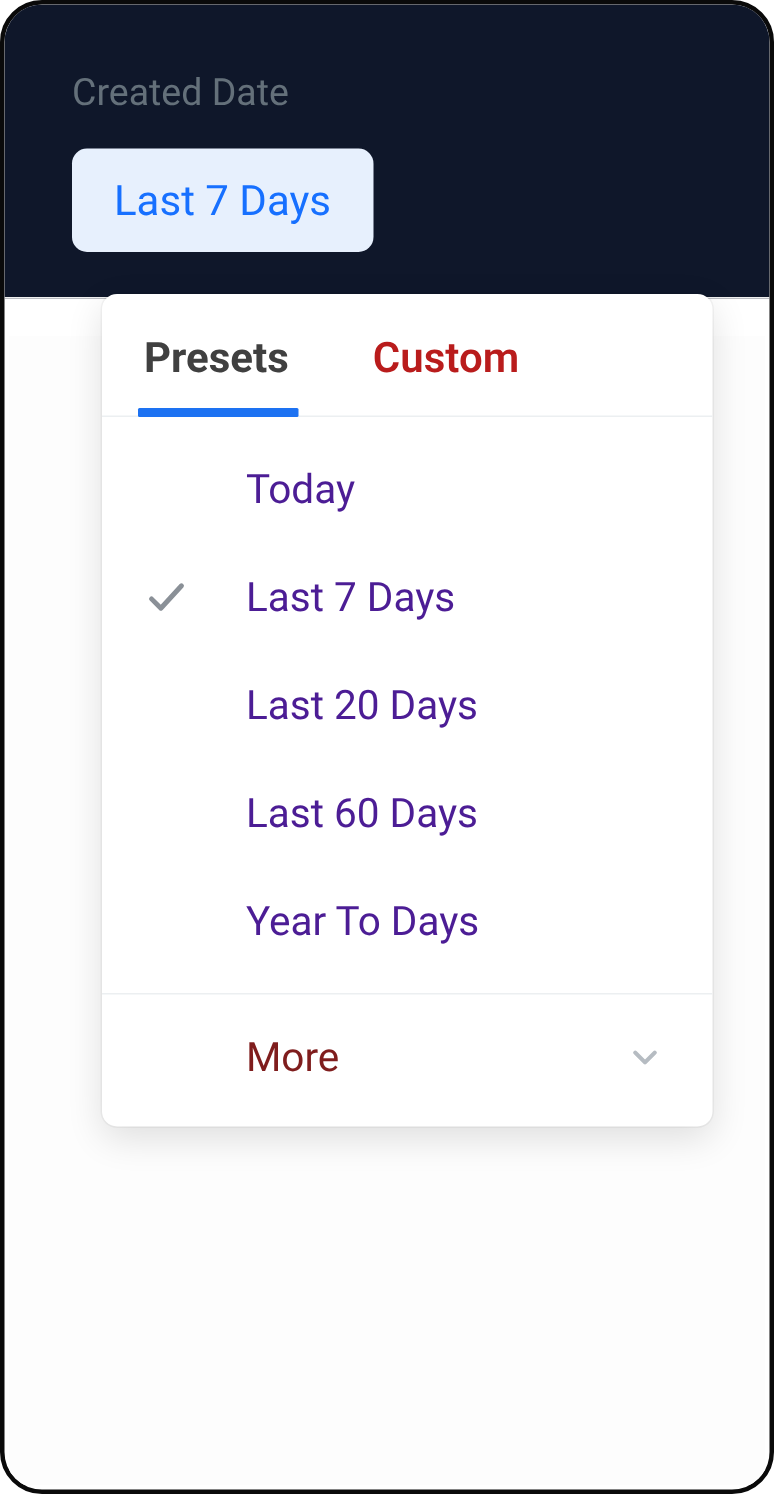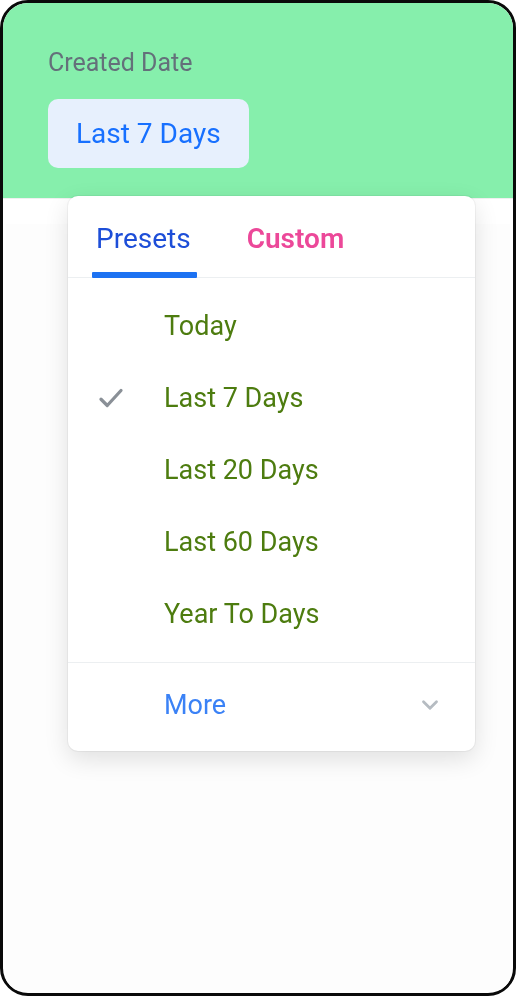--- a/index.html
+++ b/index.html
@@ -14,21 +14,21 @@
       width: 516px;
       height: 996px;
       border: 3px solid #0a0a0a;
       border-radius: 28px;
       overflow: hidden;
       position: relative;
       background: #fff;
     }
     .top-area {
       padding: 45px 45px 30px 45px;
-      background: #86efac;
+      background: #0f172a;
       border-bottom: 1px solid #f0f0f0;
       position: relative;
     }
     .label {
       font-size: 25px;
       color: #64707a;
       margin-bottom: 22px;
     }
     .selected-chip {
       display: inline-block;
@@ -59,49 +59,49 @@
     }
     .tabs {
       display: flex;
       border-bottom: 1px solid #eceff1;
       padding: 0 14px;
     }
     .tab {
       padding: 26px 14px 22px 14px;
       font-size: 28px;
       font-weight: 600;
-      color: #ec4899;
+      color: #b91c1c;
       position: relative;
       cursor: pointer;
       margin-right: 28px;
     }
     .tab.active {
-      color: #1d4ed8;
-      font-weight: 400;
+      color: #404040;
+      font-weight: 700;
     }
     .tab.active::after {
       content: "";
       position: absolute;
       left: 10px;
       right: 8px;
       bottom: -1px;
       height: 6px;
       background: #1d72f2;
       border-radius: 1px;
     }
     .options {
       padding: 12px 0;
     }
     .option {
       display: flex;
       align-items: center;
       padding: 20px 24px 20px 24px;
       cursor: pointer;
       font-size: 27px;
-      color: #4d7c0f;
+      color: #4c1d95;
     }
     .check-slot {
       width: 72px;
       display: flex;
       align-items: center;
       justify-content: flex-start;
       padding-left: 4px;
     }
     .check-icon {
       width: 30px;
@@ -116,21 +116,21 @@
       display: flex;
       align-items: center;
       cursor: pointer;
     }
     .more-spacer {
       width: 72px;
     }
     .more-label {
       flex: 1;
       font-size: 27px;
-      color: #3b82f6;
+      color: #7f1d1d;
     }
     .chevron {
       width: 26px;
       height: 26px;
       margin-right: 8px;
     }
   </style>
 </head>
 <body>
 

